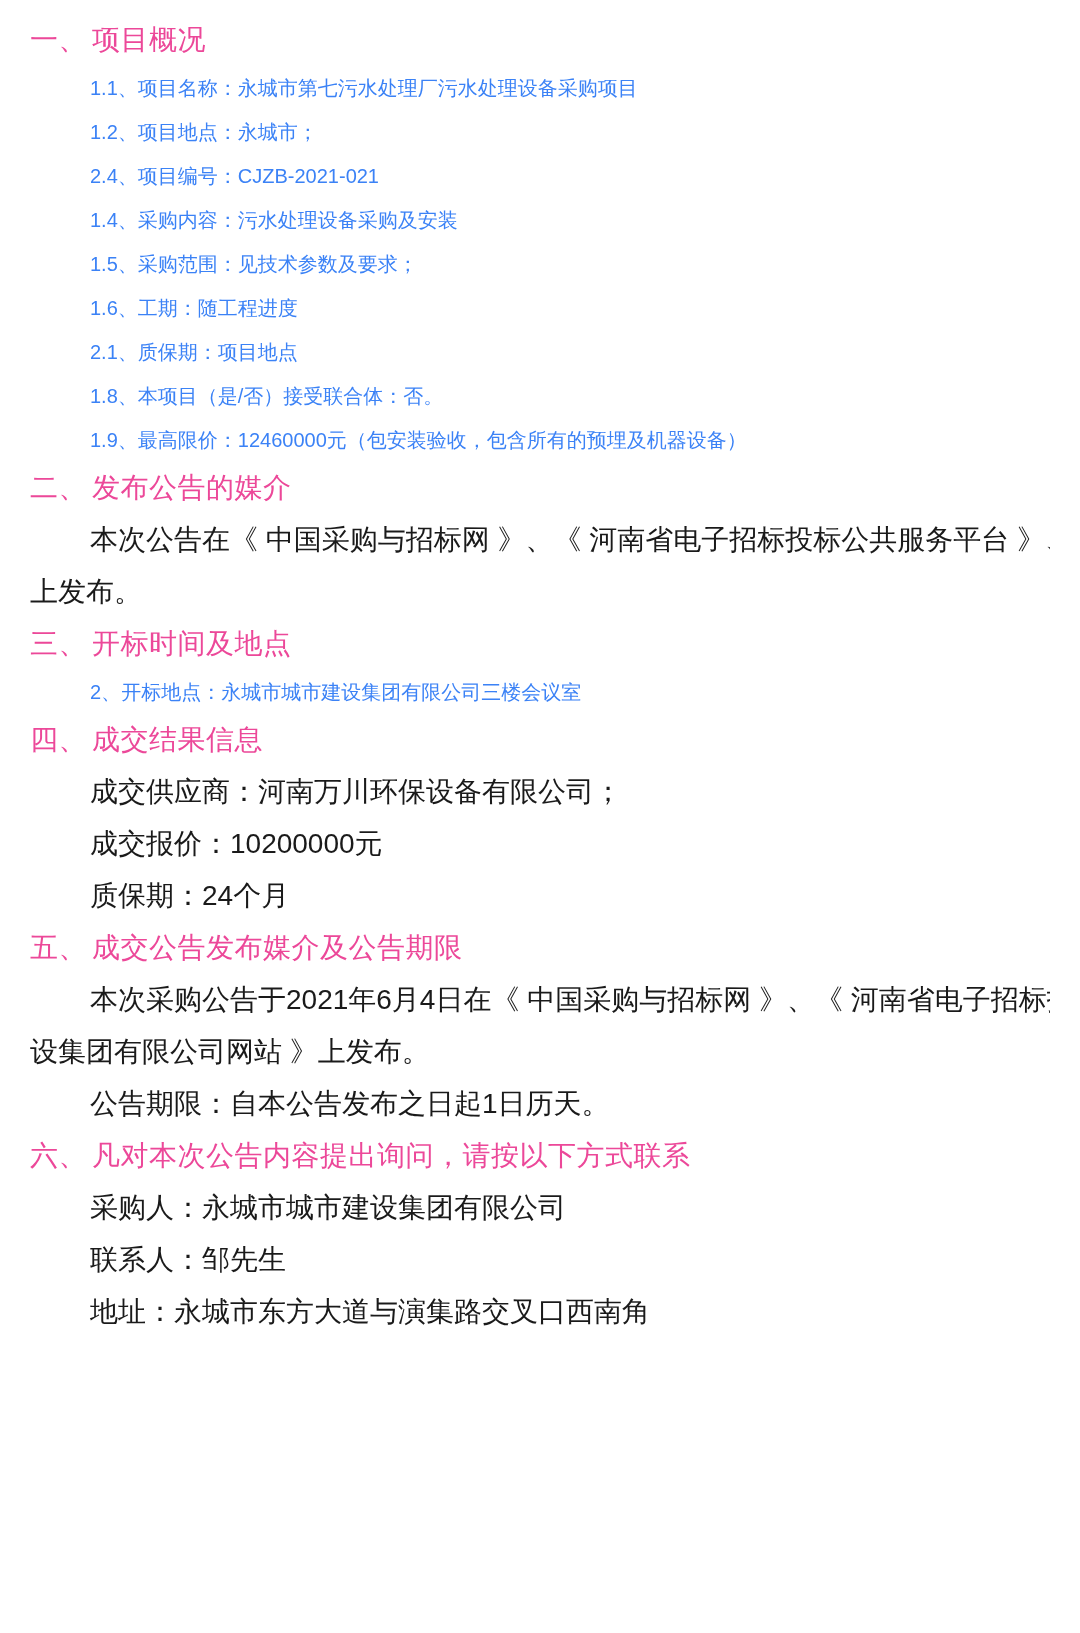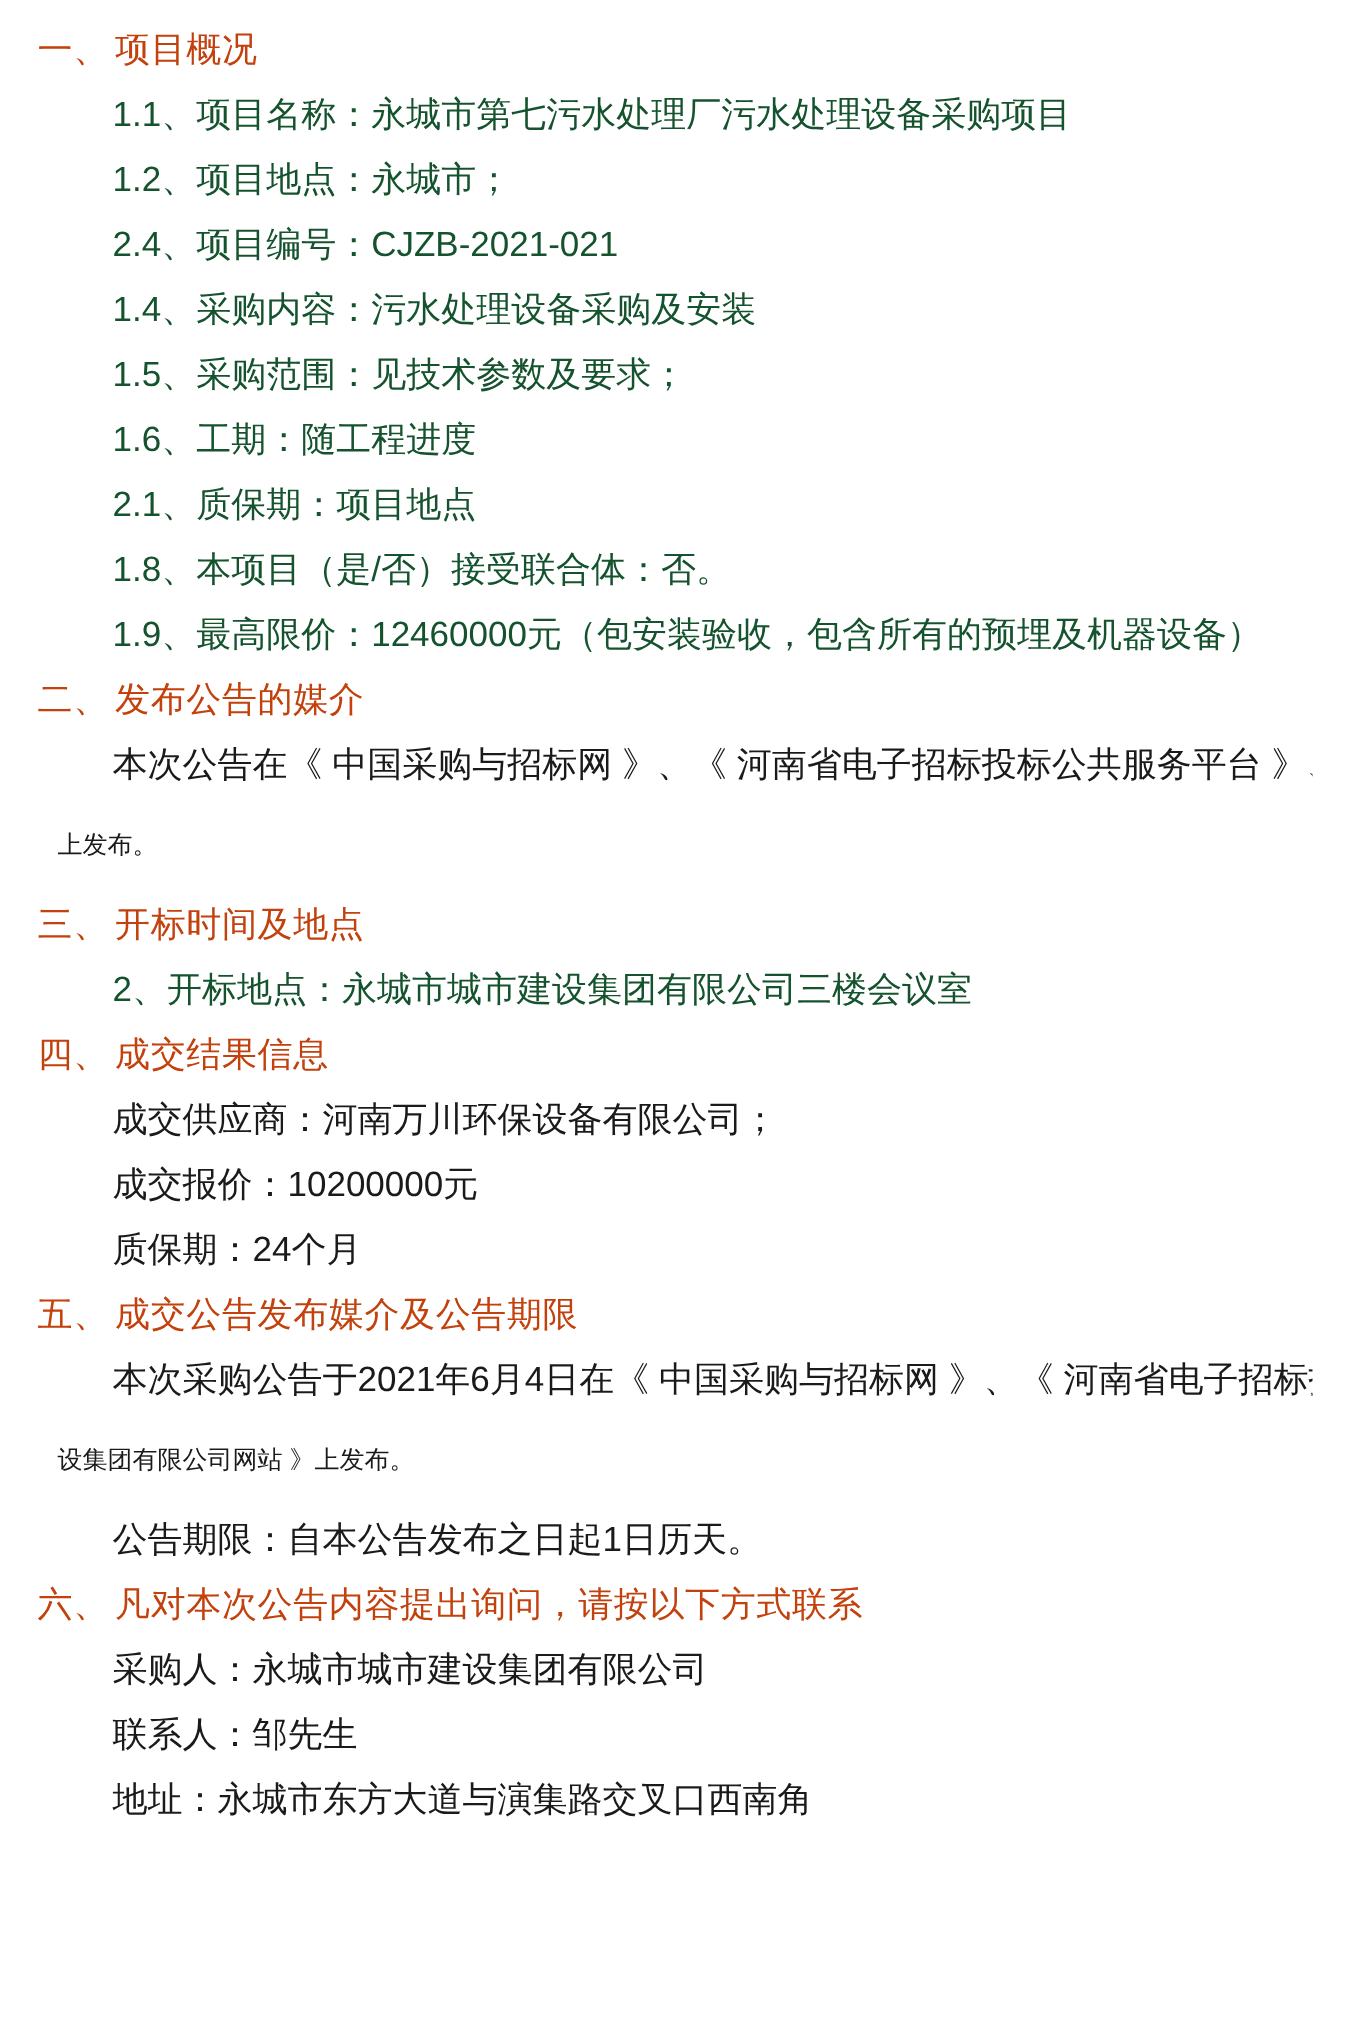--- a/index.html
+++ b/index.html
@@ -25,49 +25,49 @@
   .doc-body {
     font-size: 27px;
     line-height: 1.0;
   }
   
   .h1-line {
     margin: 0 0 0 0;
     padding: 12px 0 12px 0;
     font-size: 28px;
     letter-spacing: 0.5px;
-    color: #c2410c;
+    color: #ec4899;
     white-space: nowrap;
   }
   .h1-line .num {
     display: inline-block;
     min-width: 62px;
   }
   
   .sub-line {
     margin: 0;
     padding: 12px 0 12px 60px;
-    font-size: 28px;
-    color: #14532d;
+    font-size: 20px;
+    color: #3b82f6;
     white-space: nowrap;
   }
   .sub-line .lbl {
     display: inline-block;
   }
   
   .para-line {
     margin: 0;
     padding: 12px 0 12px 60px;
     font-size: 28px;
     color: #1a1a1a;
   }
   .flow-line {
-    margin: 16px;
+    margin: 0;
     padding: 12px 0 12px 0;
-    font-size: 20px;
+    font-size: 28px;
     color: #1a1a1a;
   }
   .clip { overflow: hidden; white-space: nowrap; }
 </style>
 </head>
 <body>
 
 <div class="page">
   <div class="doc-body">
 

